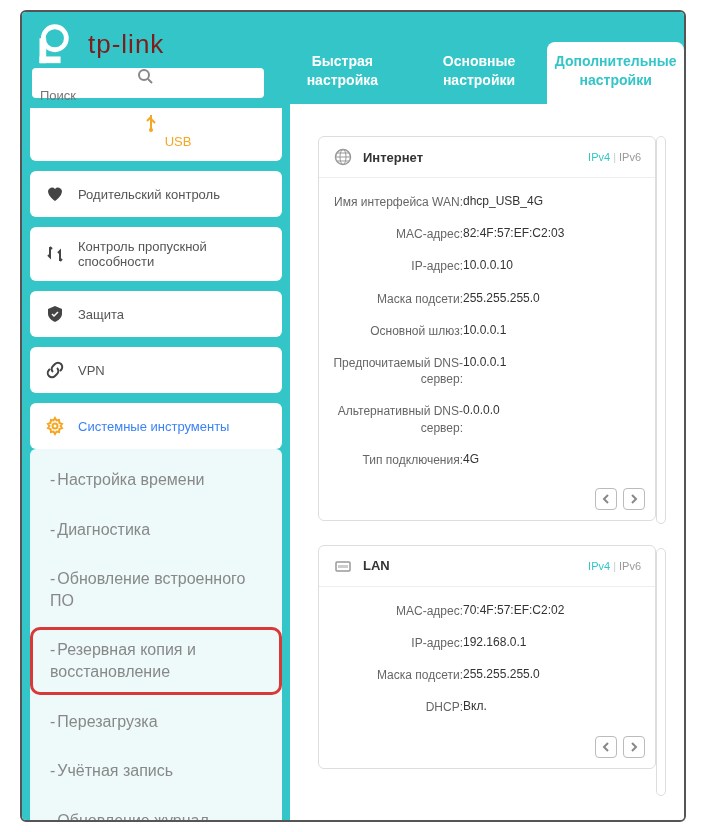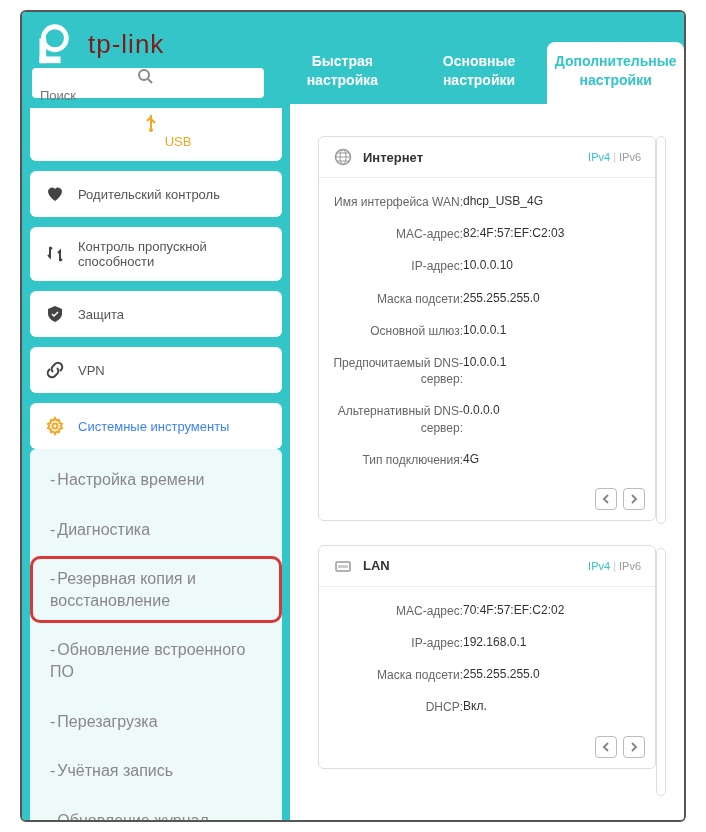--- a/index.html
+++ b/index.html
@@ -128,22 +128,22 @@
           <svg width="20" height="20" viewBox="0 0 20 20">
               <path d="M10 2l1.5 2.5L14 4l.5 3L17 8l-1.5 2L17 12l-2.5 1-.5 3-2.5-.5L10 18l-1.5-2.5L6 16l-.5-3L3 12l1.5-2L3 8l2.5-1L6 4l2.5.5z" fill="none" stroke="#f5a623" stroke-width="2"></path>
               <circle cx="10" cy="10" r="2.5" fill="none" stroke="#f5a623" stroke-width="2"></circle>
             </svg>
         </span>
         <span>Системные инструменты</span>
       </div>
       <div class="submenu">
         <div class="sub-item"><span class="pre">-</span><span>Настройка времени</span></div>
         <div class="sub-item"><span class="pre">-</span><span>Диагностика</span></div>
+        <div class="sub-item"><span class="pre">-</span><span>Обновление встроенного ПО</span></div>
         <div class="sub-item highlight"><span class="pre">-</span><span>Резервная копия и восстановление</span></div>
-        <div class="sub-item"><span class="pre">-</span><span>Обновление встроенного ПО</span></div>
         <div class="sub-item"><span class="pre">-</span><span>Перезагрузка</span></div>
         <div class="sub-item"><span class="pre">-</span><span>Учётная запись</span></div>
         <div class="sub-item"><span class="pre">-</span><span>Обновление журнал</span></div>
       </div>
     </div>
 
     <div class="main">
       <div class="col-main">
       <div class="panel">
         <div class="p-head">

